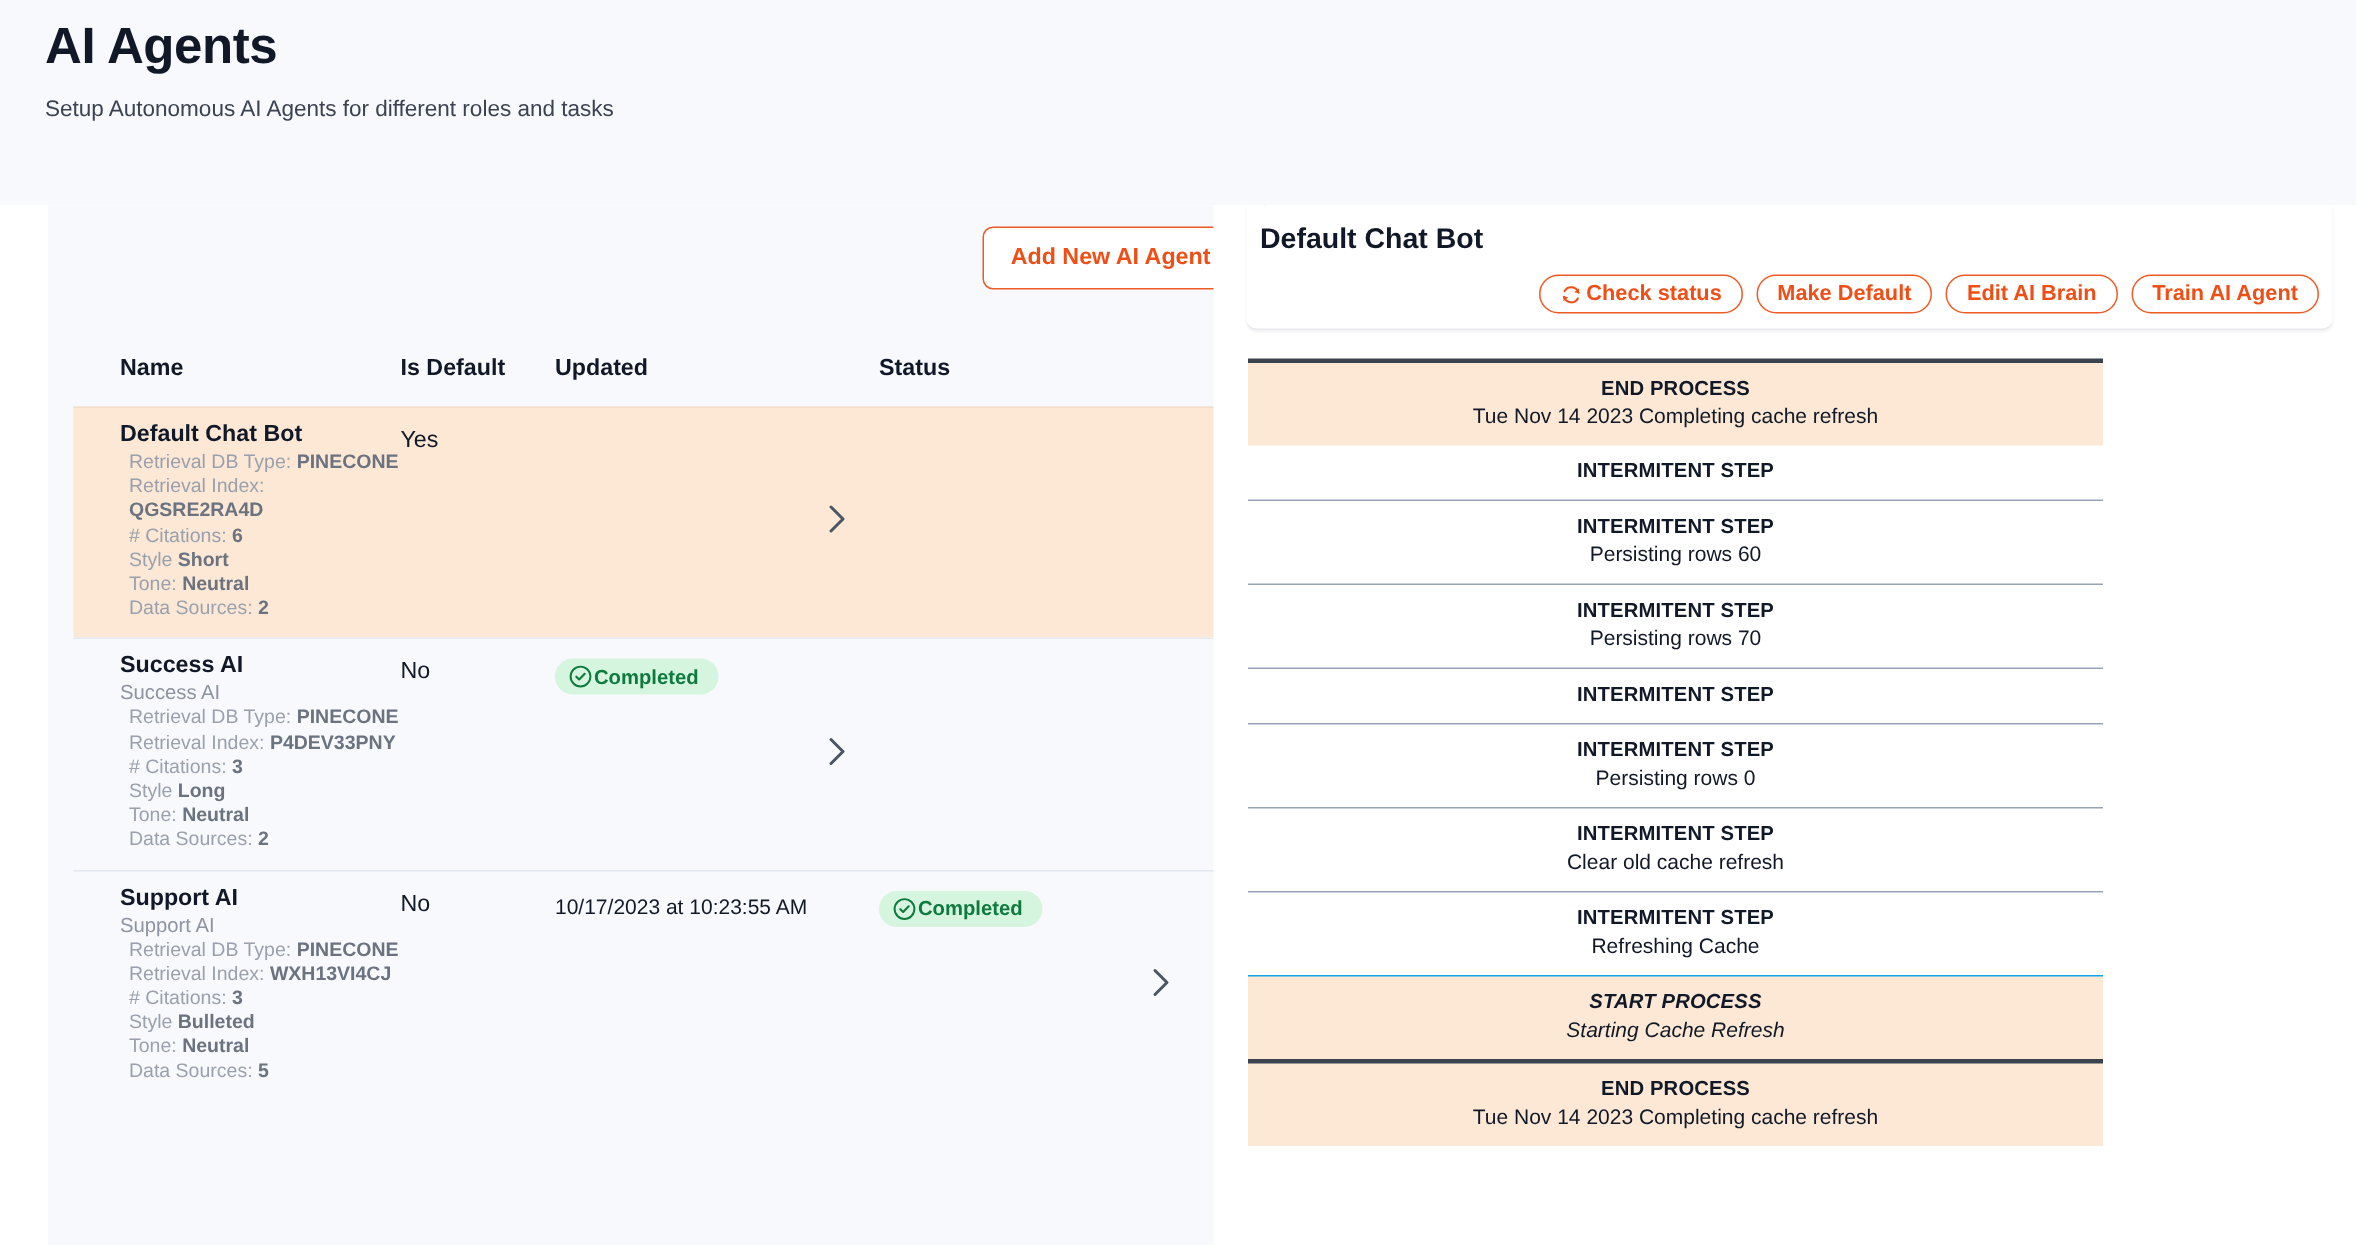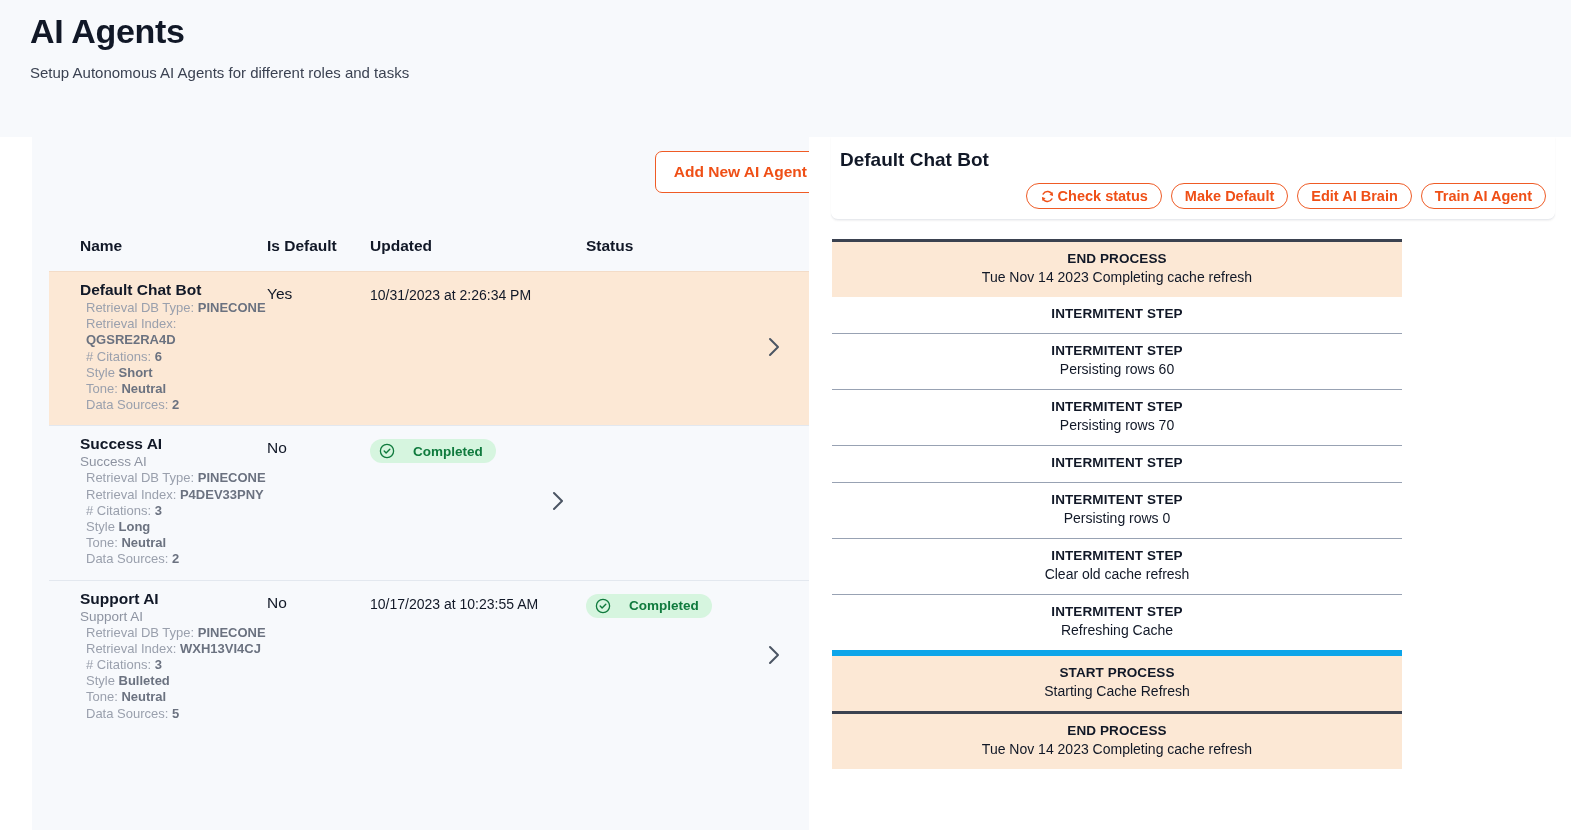--- a/index.html
+++ b/index.html
@@ -78,21 +78,21 @@
   .cell-default {
     width: 103px; padding-top: 13px;
     font-size: 15.5px; color: #111827;
   }
   .cell-updated {
     width: 216px; padding-top: 15px;
     font-size: 14px; color: #111827;
   }
   .cell-status { width: 160px; padding-top: 13px; }
   .badge {
-    display: inline-flex; align-items: center; gap: 18px;
+    display: inline-flex; align-items: center; gap: 1px;
     background: #d6f5df; color: #0f7a3d;
     border-radius: 13px; padding: 4px 13px 4px 9px;
     font-size: 13.5px; font-weight: bold;
   }
   .badge svg { display: block; }
 
   .cell-chev {
     flex: 1; display: flex; align-items: center; justify-content: flex-start;
     padding-left: 18px;
   }
@@ -133,21 +133,21 @@
     position: absolute; left: 0px; top: 102px; width: 616px;
   }
   .log-inner { margin: 0 23px 0 23px; border-top: 3px solid #3b4250; }
   .log-row {
     text-align: center; padding: 8px 0 10px 0;
     border-top: 1px solid #98a2b3;
   }
   .log-row.first { border-top: none; }
   .log-row.proc { background: #fce8d5; border-top: 1px solid #f3dcc8; }
   .log-row.endproc-top { border-top: none; }
-  .log-row.startproc { border-top: 6px solid #0ea5e9; }
+  .log-row.startproc { border-top: 1px solid #0ea5e9; font-style: italic; }
   .log-row.endproc-bottom { border-top: 3px solid #3b4250; }
   .log-kind {
     font-size: 13.5px; font-weight: bold; color: #111827;
     letter-spacing: 0.1px; line-height: 18px;
   }
   .log-msg { font-size: 14px; color: #111827; line-height: 19px; }
 </style>
 </head>
 <body>
 
@@ -174,21 +174,20 @@
             <div class="cell-name">
               <div class="agent-name">Default Chat Bot</div>
               <div class="kv">Retrieval DB Type: <b>PINECONE</b></div>
               <div class="kv">Retrieval Index: <b>QGSRE2RA4D</b></div>
               <div class="kv"># Citations: <b>6</b></div>
               <div class="kv">Style <b>Short</b></div>
               <div class="kv">Tone: <b>Neutral</b></div>
               <div class="kv">Data Sources: <b>2</b></div>
             </div>
             <div class="cell-default">Yes</div>
-            <div class="cell-updated">10/31/2023 at 2:26:34 PM</div>
             <div class="cell-status"></div>
             <div class="cell-chev">
               <span class="chev"><svg width="20" height="26" viewBox="0 0 20 26" fill="none">
                   <path d="M6 5 L14 13 L6 21" stroke="#4b5563" stroke-width="2" stroke-linecap="round" stroke-linejoin="round"></path>
                 </svg></span>
             </div>
           </div>
           <div class="trow">
             <div class="cell-name">
               <div class="agent-name">Success AI</div>

